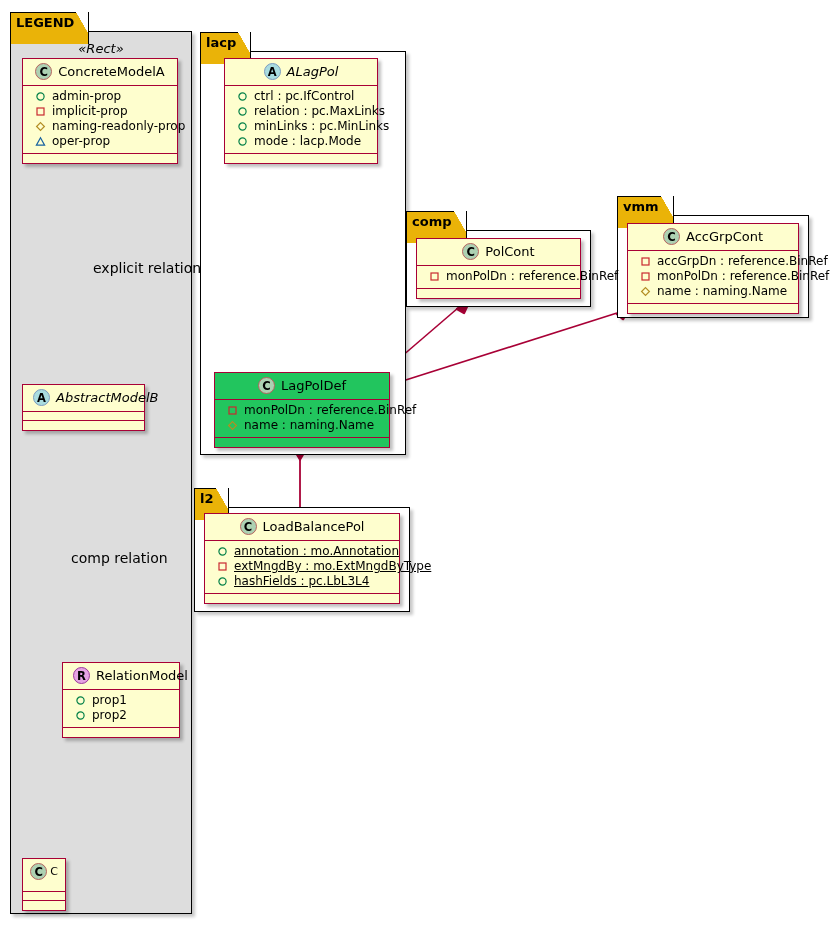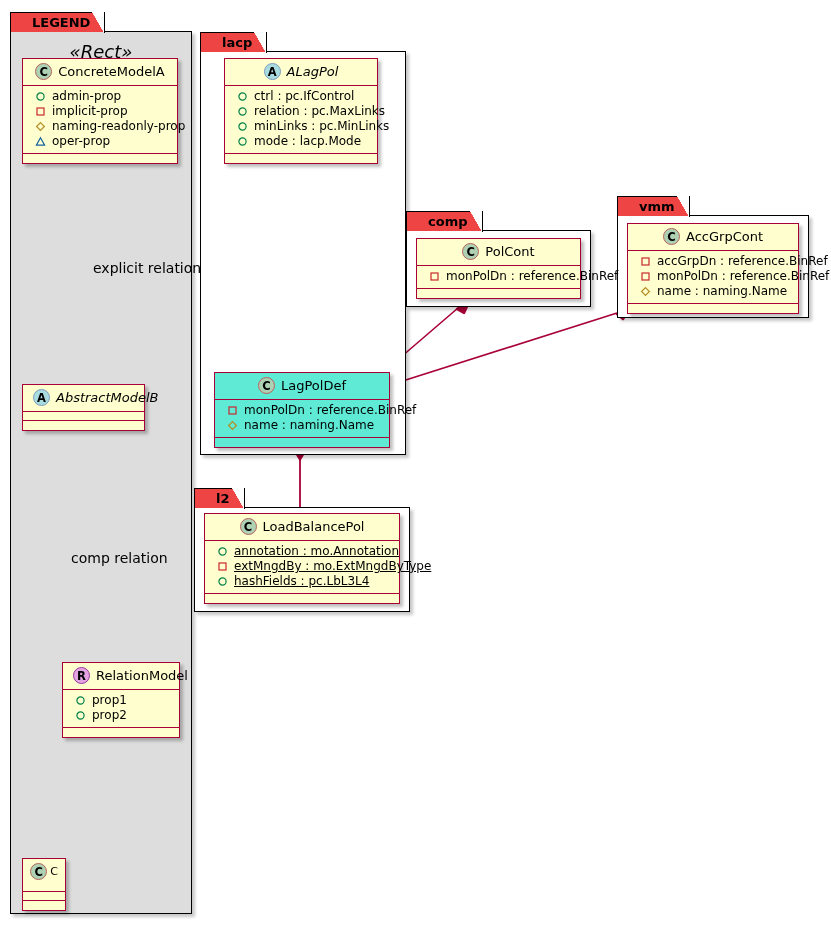--- a/index.html
+++ b/index.html
@@ -29,30 +29,30 @@
 
   
   .pkg {
     position: absolute;
     box-sizing: border-box;
   }
   .pkg-tab {
     position: absolute;
     left: 0;
     top: 0;
-    height: 20px;
+    height: 32px;
     box-sizing: border-box;
     border: 1.4px solid #000000;
     border-bottom: none;
-    background: #ef4444;
+    background: #eab308;
     font-size: 13px;
     font-weight: bold;
     color: #000000;
     line-height: 19px;
-    padding-left: 21px;
+    padding-left: 5px;
     padding-right: 14px;
     white-space: nowrap;
     z-index: 3;
   }
   .pkg-tab::after {
     content: "";
     position: absolute;
     right: -1px;
     top: -1px;
     width: 13px;
@@ -75,21 +75,21 @@
 
   
   .cls {
     position: absolute;
     box-sizing: border-box;
     border: 1.5px solid #A80036;
     background: #FEFECE;
     box-shadow: 3px 3px 3px rgba(0,0,0,0.25);
     z-index: 5;
   }
-  .cls.hl { background: #5eead4; }
+  .cls.hl { background: #22c55e; }
 
   .cls-head {
     position: relative;
     box-sizing: border-box;
     padding: 4px 10px 5px 10px;
     text-align: center;
     border-bottom: 1.5px solid #A80036;
     font-size: 13px;
     color: #000000;
     white-space: nowrap;
@@ -119,21 +119,21 @@
     line-height: 15px;
     height: 15px;
     display: flex;
     align-items: center;
   }
   .attr-txt { margin-left: 6px; }
 
   
   .stereo {
     position: absolute;
-    font-size: 18px;
+    font-size: 13px;
     font-style: italic;
     color: #000000;
     text-align: center;
     white-space: nowrap;
     z-index: 4;
   }
 
   
   .rel-label {
     position: absolute;

